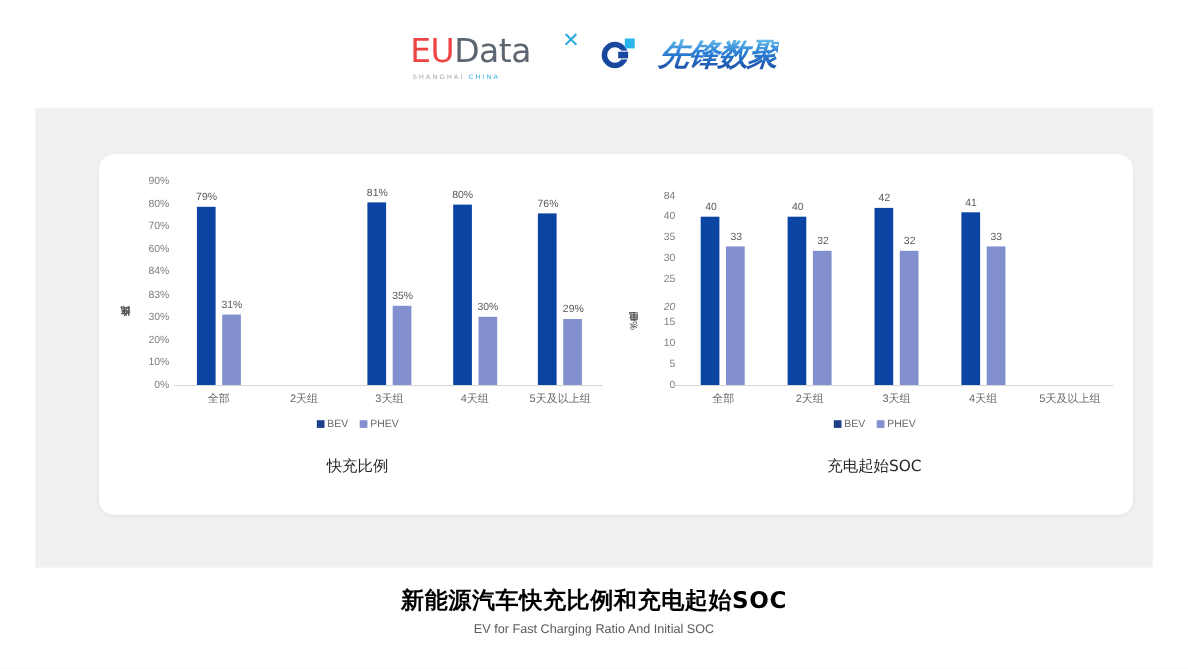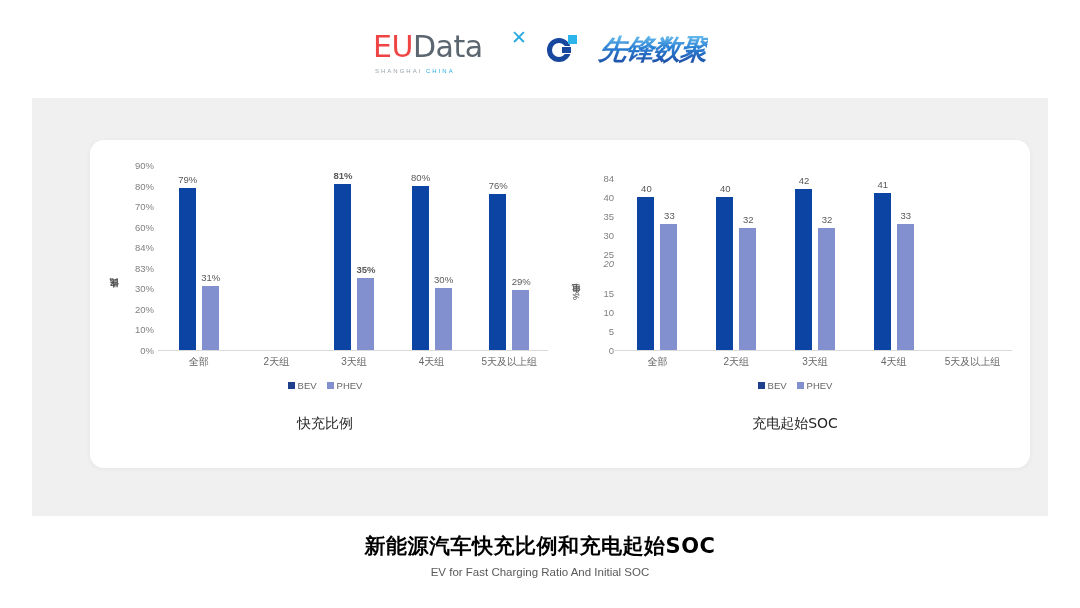--- a/index.html
+++ b/index.html
@@ -251,21 +251,21 @@
           <div class="y-tick" style="top: 185px; left: 0px;">0%</div>
         </div>
       <div class="baseline" style="left:68px; top:210px; width:390px;"></div>
       <div class="bars-layer" id="lbars" style="left:70px; top:25px; width:388px; height:185px;">
           <div class="group" style="left: 18.8px; width: 40px; height: 185px;">
             <div class="bar bev" style="height: 162.389px;"></div>
             <div class="bar-label lbev" style="bottom: 165.389px;">79%</div>
             <div class="bar phev" style="height: 63.7222px;"></div>
             <div class="bar-label lphev" style="bottom: 66.7222px;">31%</div>
           </div>
-          <div class="group" style="left: 174px; width: 40px; height: 185px; font-weight: bold;">
+          <div class="group" style="left: 174px; width: 40px; height: 185px;">
             <div class="bar bev" style="height: 166.5px;"></div>
             <div class="bar-label lbev" style="bottom: 169.5px;">81%</div>
             <div class="bar phev" style="height: 71.9444px;"></div>
             <div class="bar-label lphev" style="bottom: 74.9444px;">35%</div>
           </div>
           <div class="group" style="left: 251.6px; width: 40px; height: 185px;">
             <div class="bar bev" style="height: 164.444px;"></div>
             <div class="bar-label lbev" style="bottom: 167.444px;">80%</div>
             <div class="bar phev" style="height: 61.6667px;"></div>
             <div class="bar-label lphev" style="bottom: 64.6667px;">30%</div>
@@ -298,21 +298,21 @@
     </div>
 
     <div class="chart-block">
       <div class="y-axis-title" style="left:10px; top:90px; height:70px;">电量（%）</div>
       <div class="y-ticks" id="ryticks" style="left:20px; top:38px; width:28px; height:172px;">
           <div class="y-tick" style="top: 0px; left: 0px;">84</div>
           <div class="y-tick" style="top: 19.1111px; left: 0px;">40</div>
           <div class="y-tick" style="top: 38.2222px; left: 0px;">35</div>
           <div class="y-tick" style="top: 57.3333px; left: 0px;">30</div>
           <div class="y-tick" style="top: 76.4444px; left: 0px;">25</div>
-          <div class="y-tick" style="top: 85px; left: 0px; font-style: italic;">20</div>
+          <div class="y-tick" style="top: 101px; left: 0px; font-style: italic;">20</div>
           <div class="y-tick" style="top: 114.667px; left: 0px;">15</div>
           <div class="y-tick" style="top: 133.778px; left: 0px;">10</div>
           <div class="y-tick" style="top: 152.889px; left: 0px;">5</div>
           <div class="y-tick" style="top: 172px; left: 0px;">0</div>
         </div>
       <div class="baseline" style="left:52px; top:210px; width:400px;"></div>
       <div class="bars-layer" id="rbars" style="left:58px; top:38px; width:394px; height:172px;">
           <div class="group" style="left: 19.4px; width: 40px; height: 172px;">
             <div class="bar bev" style="height: 152.889px;"></div>
             <div class="bar-label lbev" style="bottom: 155.889px;">40</div>

